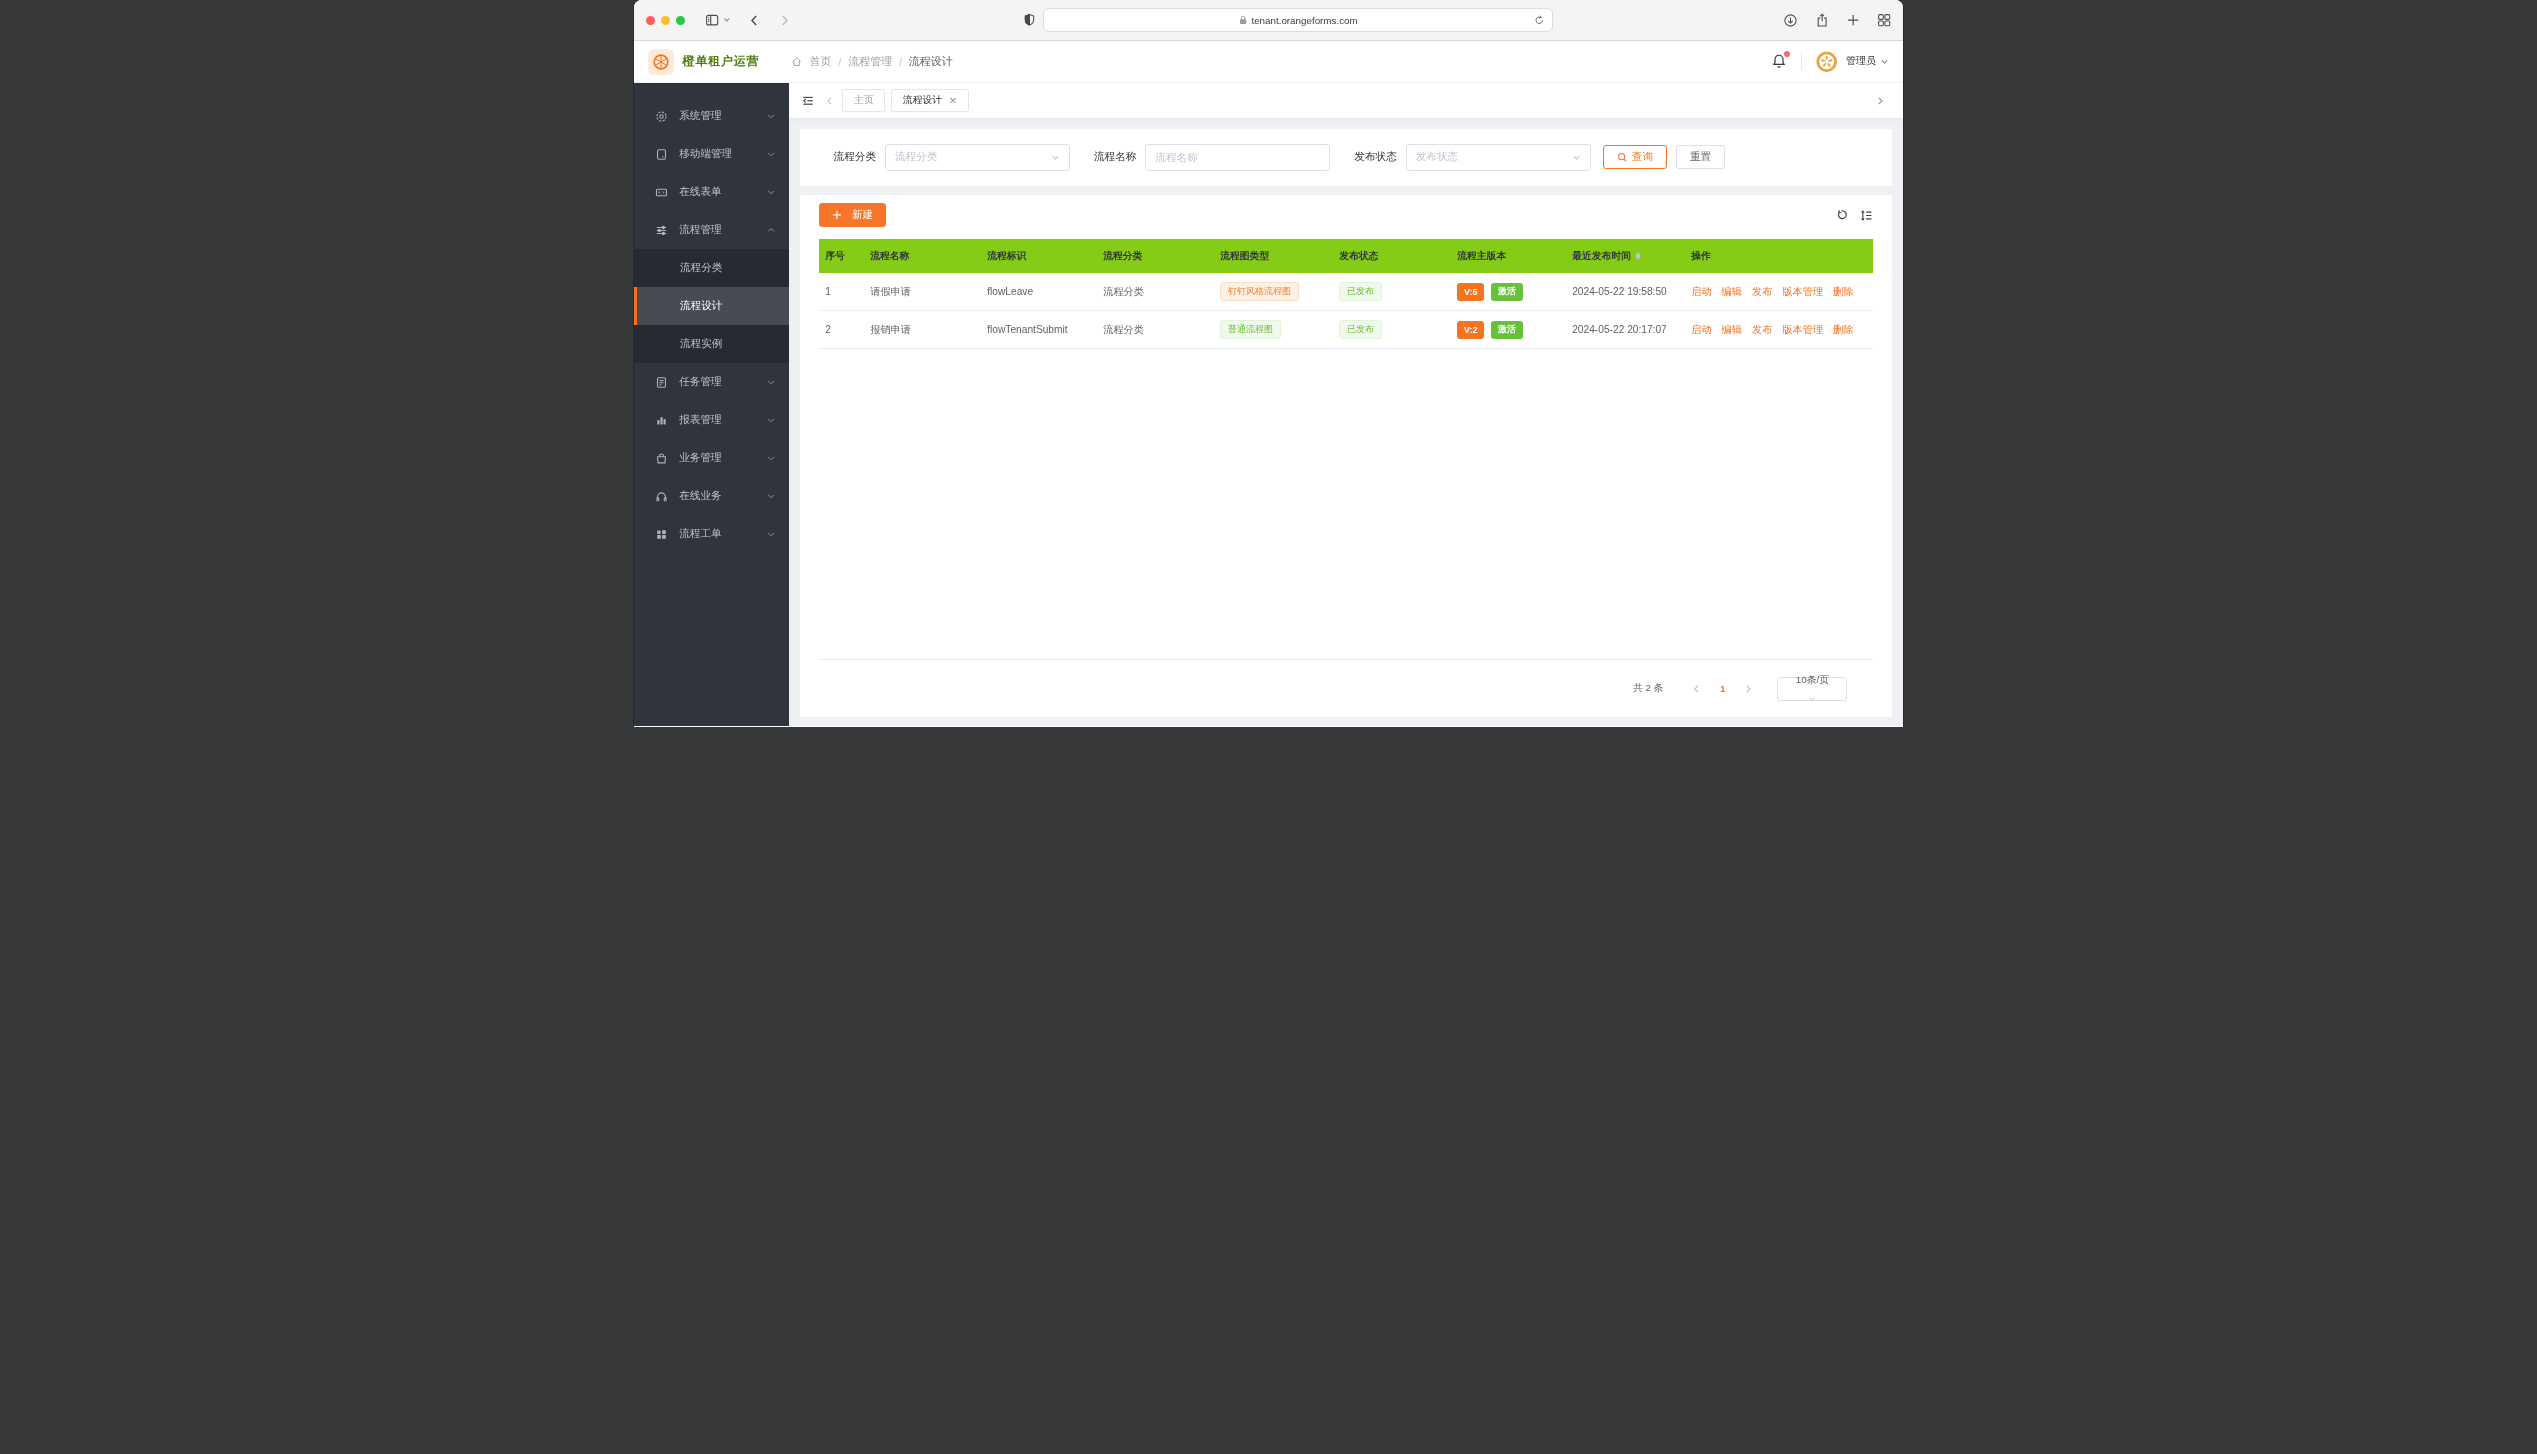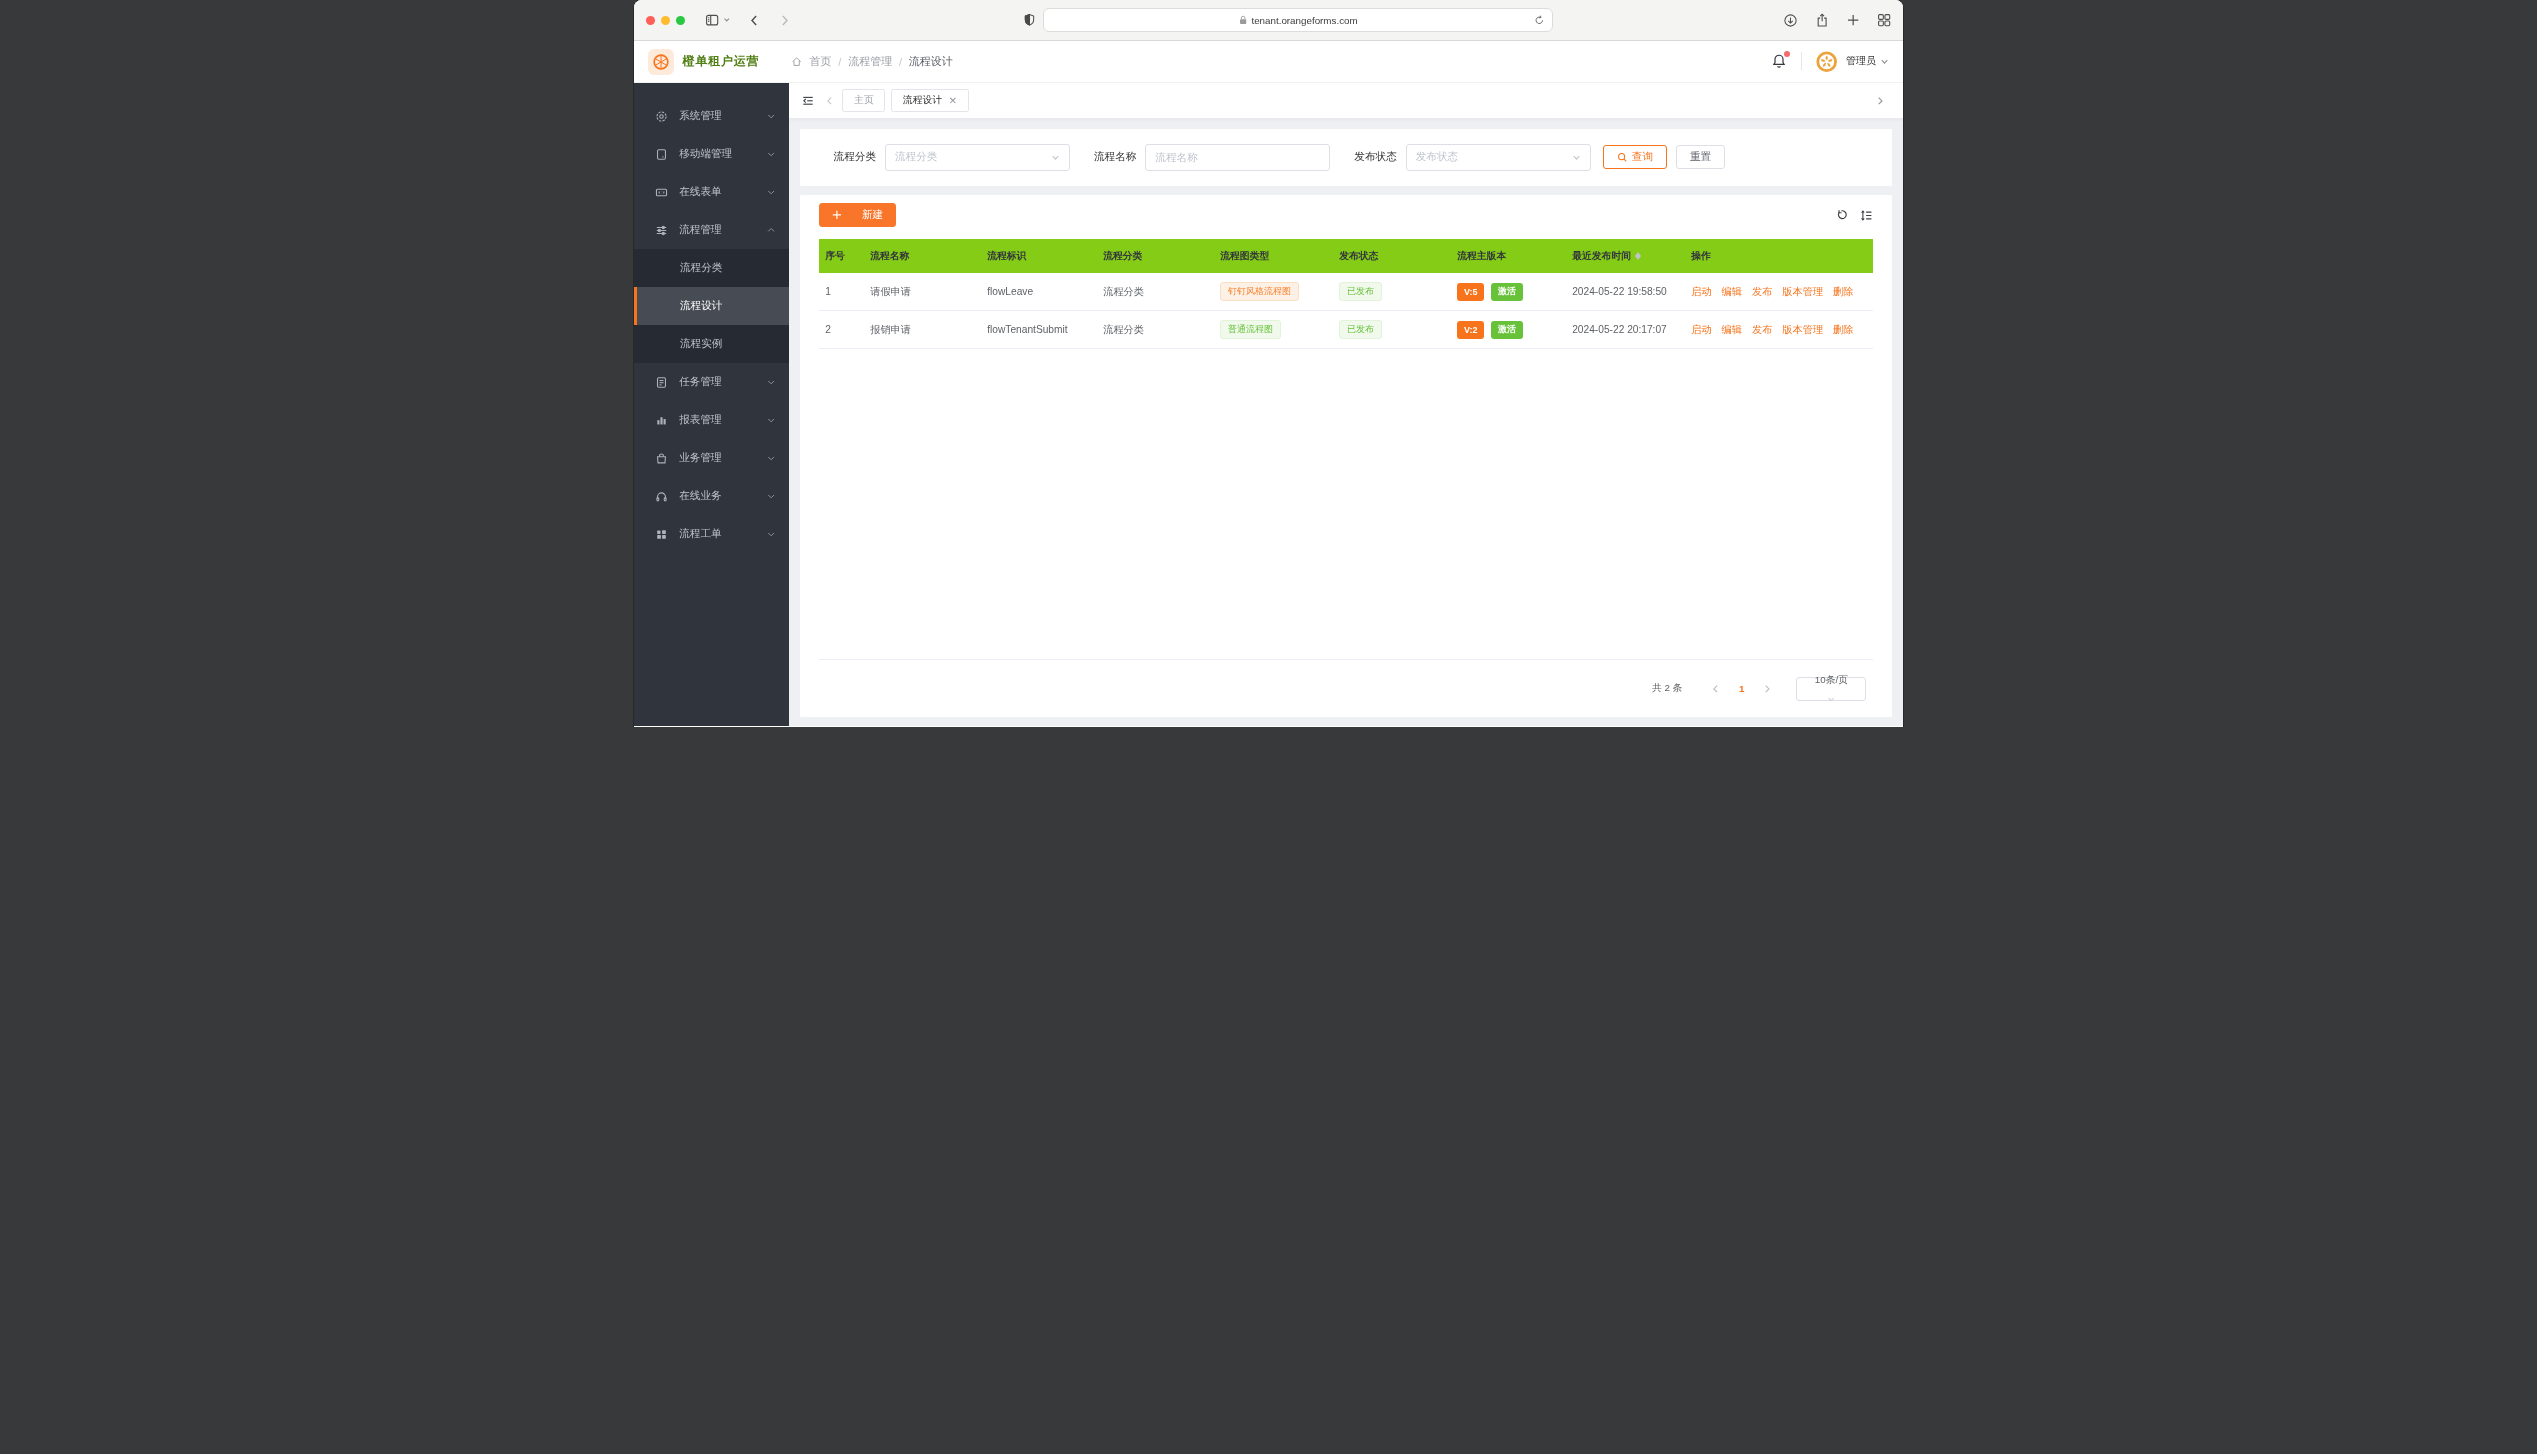--- a/index.html
+++ b/index.html
@@ -84,21 +84,21 @@
   .f-gap { width:24px; flex:none;}
   .btn { height:24px; border-radius:3px; font-size:10.6px; display:flex; align-items:center;
          justify-content:center; cursor:pointer; background:#fff; padding:0 13px; }
   .btn-query { border:0.8px solid #f7731c; color:#f7731c; margin-left:12px; gap:4.5px; }
   .btn-reset { border:0.8px solid #dcdfe6; color:#5a5e66; margin-left:9px; }
 
   
   .main-card { background:#fff; margin:9px 10.6px; flex:1; display:flex; flex-direction:column;
                border-radius:1.5px; overflow:hidden; }
   .card-toolbar { padding:8.3px 19.6px 12px; display:flex; align-items:center; }
-  .btn-create { background:#f8752a; border:0.8px solid #f8752a; color:#fff; gap:20px; padding:0 12px;}
+  .btn-create { background:#f8752a; border:0.8px solid #f8752a; color:#fff; gap:10px; padding:0 12px;}
   .tool-icons { margin-left:auto; display:flex; align-items:center; gap:12px; color:#3d4046; }
   .table-wrap { flex:1; margin:0 19.6px; border-bottom:0.8px solid #ebeef5; }
   .tr, .thead { display:grid;
     grid-template-columns:45px 117px 116px 117px 119px 118px 115px 119px 1fr;
     align-items:center; }
   .thead { background:#84cc16; height:34px; font-size:9.8px; font-weight:bold; color:#33363c; }
   .th, .td { padding-left:6px; display:flex; align-items:center; }
   .tr { height:38px; border-bottom:0.8px solid #ebeef5; font-size:10.2px; color:#5e6166; }
   .caret { display:flex; flex-direction:column; margin-left:3.8px; gap:0.8px; }
   .caret i { width:0; height:0; border-left:3.4px solid transparent; border-right:3.4px solid transparent; }
@@ -110,21 +110,21 @@
   .tag-light[data-variant="green"]  { background:#f0f9eb; color:#67c23a; border:0.8px solid #e1f3d8; }
   .tag-solid { height:18px; border-radius:3px; color:#fff; font-weight:bold; }
   .tag-solid[data-variant="orange"] { background:#f7731c; }
   .tag-solid[data-variant="green"]  { background:#67c23a; }
   .version-td { gap:6.8px; }
   .actions { gap:10px; }
   .actions a { color:#f7731c; font-size:10.2px; text-decoration:none; cursor:pointer; white-space:nowrap;}
 
   
   .pager { height:57px; display:flex; align-items:center; justify-content:flex-end;
-           padding-right:26px; font-size:9.8px; color:#606266; }
+           padding-right:45px; font-size:9.8px; color:#606266; }
   .pager .total { margin-right:18px; }
   .pg-arrow { color:#b8bdc4; padding:0 10.6px; cursor:pointer; }
   .pg-num { color:#f7731c; font-weight:bold; padding:0 7.5px; cursor:pointer;}
   .psize { width:70px; height:24px; border:0.8px solid #dcdfe6; border-radius:3px; margin-left:13.6px;
            display:flex; align-items:center; justify-content:center; gap:7.5px; cursor:pointer;flex-direction:column; }
   .psize .sc { color:#c0c4cc; }
 
   svg { display:block; }
 </style>
 </head>

